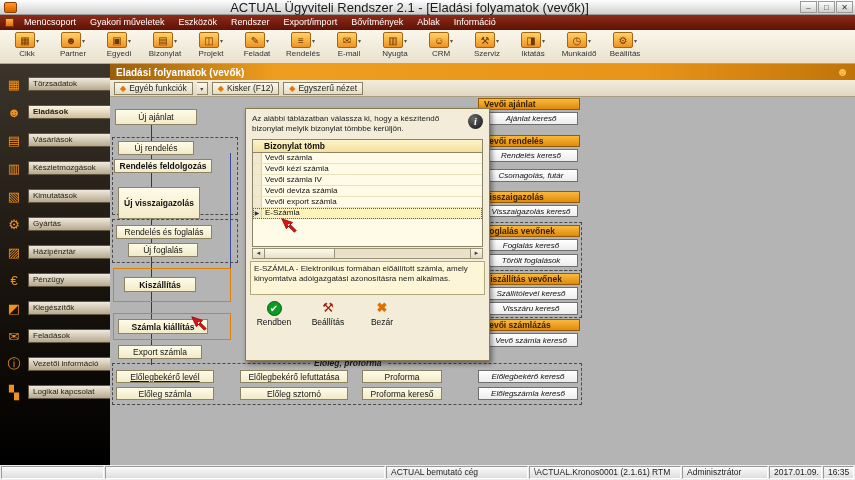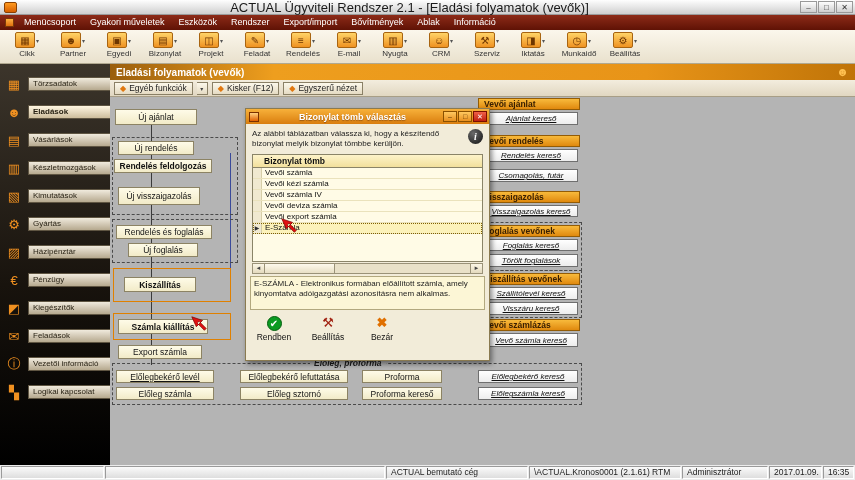--- a/index.html
+++ b/index.html
@@ -45,21 +45,21 @@
 
   .flow { position:relative; flex:1; overflow:hidden; }
   .line { position:absolute; background:#3a3a3a; z-index:0; }
   .line.blue { background:#3a4a9a; }
   .dashed-box { position:absolute; border:1px dashed #4a4a4a; z-index:0; }
   .orange-box { position:absolute; border:1px solid #e08000; z-index:0; }
   .box-label { position:absolute; font-size:8.5px; font-weight:bold; font-style:italic; color:#1a1a1a; background:#b4b4b4; padding:0 4px; z-index:2; white-space:nowrap; }
   .flow-btn { position:absolute; z-index:1; background:linear-gradient(#fefbe8,#f2ebc8); border:1px solid #8c8364; font-size:8.5px; color:#141414; display:flex; align-items:center; justify-content:center; white-space:nowrap; }
   .flow-btn.bold { font-weight:bold; }
   .rp-header { position:absolute; z-index:1; background:linear-gradient(#f8ba3c,#e0890e); border:1px solid #935c06; font-size:8.5px; font-weight:bold; color:#3a2000; display:flex; align-items:center; padding-left:5px; white-space:nowrap; }
-  .rp-btn { position:absolute; z-index:1; background:linear-gradient(#ffffff,#ededed); border:1px solid #6f6f6f; font-size:8px; font-style:italic; color:#101010; display:flex; align-items:center; justify-content:center; white-space:nowrap;text-decoration:underline; }
+  .rp-btn { position:absolute; z-index:1; background:linear-gradient(#ffffff,#ededed); border:1px solid #6f6f6f; font-size:8px; font-style:italic; color:#101010; display:flex; align-items:center; justify-content:center; white-space:nowrap; }
 
   
   .modal { position:absolute; left:135px; top:11px; width:245px; height:253px; background:#f2ecd9; border:1px solid #8a7a50; box-shadow:2px 3px 5px rgba(0,0,0,.45); z-index:10; }
   .modal-titlebar { height:15px; background:linear-gradient(#f7b13a,#d97d0e); display:flex; align-items:center; }
   .modal-icon { width:10px; height:10px; margin:0 3px; background:linear-gradient(#ffd080,#e06000); border:1px solid #7a3000; flex:0 0 auto; }
   .modal-title { flex:1; text-align:center; color:#fff; font-weight:bold; font-size:9px; text-shadow:0 1px 1px rgba(90,40,0,.5); }
   .modal-btns { display:flex; gap:1px; margin-right:2px; }
   .mbtn { width:14px; height:11px; font-size:7px; line-height:10px; text-align:center; border:1px solid #8a5000; background:linear-gradient(#ffc860,#e89020); color:#5a3000; }
   .mbtn.close { background:linear-gradient(#f06048,#c02010); color:#fff; border-color:#7a0e00; }
   .modal-body { position:relative; height:238px; padding:5px 6px; }
@@ -299,21 +299,21 @@
       <div class="dashed-box" style="left:2px;top:40px;width:126px;height:78px;"></div>
       <div class="dashed-box" style="left:2px;top:122px;width:126px;height:44px;"></div>
       <div class="orange-box" style="left:3px;top:171px;width:118px;height:34px;"></div>
       <div class="orange-box" style="left:3px;top:216px;width:118px;height:27px;"></div>
       <div class="dashed-box" style="left:2px;top:266px;width:470px;height:42px;"></div>
       <div class="box-label" style="left:200px;top:261px;">Előleg, proforma</div>
 
       <div class="flow-btn" style="left:5px;top:12px;width:82px;height:16px;">Új ajánlat</div>
       <div class="flow-btn" style="left:8px;top:44px;width:76px;height:14px;">Új rendelés</div>
       <div class="flow-btn bold" style="left:4px;top:62px;width:98px;height:14px;">Rendelés feldolgozás</div>
-      <div class="flow-btn" style="left:8px;top:90px;width:82px;height:18px;">Új visszaigazolás</div>
+      <div class="flow-btn" style="left:8px;top:90px;width:82px;height:32px;font-weight:bold;">Új visszaigazolás</div>
       <div class="flow-btn" style="left:6px;top:128px;width:96px;height:14px;">Rendelés és foglalás</div>
       <div class="flow-btn" style="left:18px;top:146px;width:70px;height:14px;">Új foglalás</div>
       <div class="flow-btn bold" style="left:14px;top:180px;width:72px;height:15px;">Kiszállítás</div>
       <div class="flow-btn bold" style="left:8px;top:222px;width:90px;height:15px;">Számla kiállítás</div>
       <div class="flow-btn" style="left:8px;top:248px;width:84px;height:14px;">Export számla</div>
 
       <div class="flow-btn" style="left:6px;top:273px;width:98px;height:13px;text-decoration:underline;">Előlegbekérő levél</div>
       <div class="flow-btn" style="left:6px;top:290px;width:98px;height:13px;">Előleg számla</div>
       <div class="flow-btn" style="left:130px;top:273px;width:108px;height:13px;">Előlegbekérő lefuttatása</div>
       <div class="flow-btn" style="left:130px;top:290px;width:108px;height:13px;">Előleg sztornó</div>
@@ -339,29 +339,20 @@
 
       <div class="dashed-box" style="left:366px;top:173px;width:106px;height:48px;"></div>
       <div class="rp-header" style="left:368px;top:176px;width:102px;height:12px;">Kiszállítás vevőnek</div>
       <div class="rp-btn" style="left:374px;top:190px;width:94px;height:13px;">Szállítólevél kereső</div>
       <div class="rp-btn" style="left:374px;top:205px;width:94px;height:13px;">Visszáru kereső</div>
 
       <div class="rp-header" style="left:368px;top:222px;width:102px;height:12px;">Vevői számlázás</div>
       <div class="rp-btn" style="left:374px;top:236px;width:94px;height:14px;">Vevő számla kereső</div>
 
       <div class="modal">
-        <div class="modal-titlebar">
-          <span class="modal-icon"></span>
-          <span class="modal-title">Bizonylat tömb választás</span>
-          <span class="modal-btns">
-            <span class="mbtn">–</span>
-            <span class="mbtn">□</span>
-            <span class="mbtn close">✕</span>
-          </span>
-        </div>
         <div class="modal-body">
           <div class="modal-info">
             <div class="modal-info-text">Az alábbi táblázatban válassza ki, hogy a készítendő bizonylat melyik bizonylat tömbbe kerüljön.</div>
             <div class="info-icon">i</div>
           </div>
           <div class="bt-table">
             <div class="bt-header">Bizonylat tömb</div>
             <div class="bt-row">
                 <span class="bt-gutter"></span>
                 <span class="bt-cell">Vevői számla</span>

